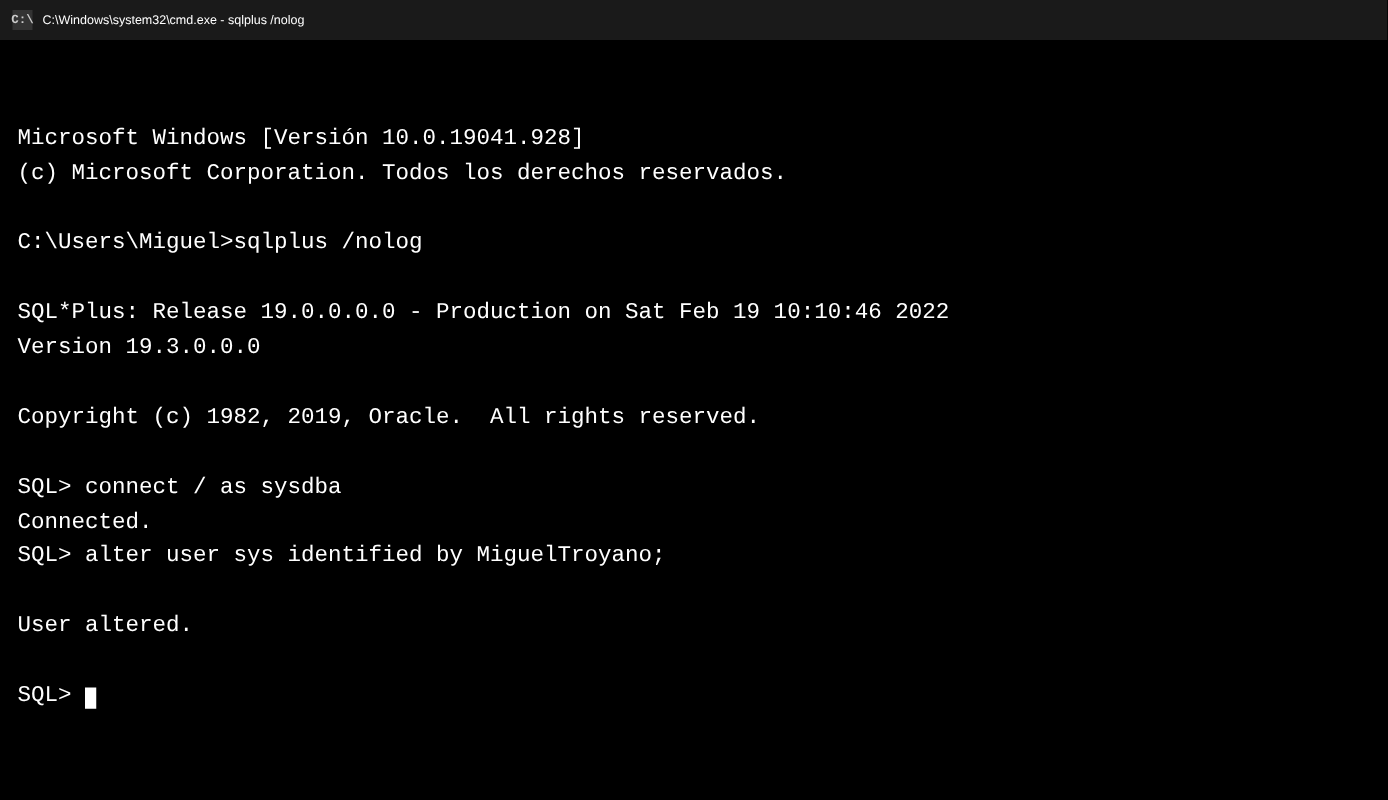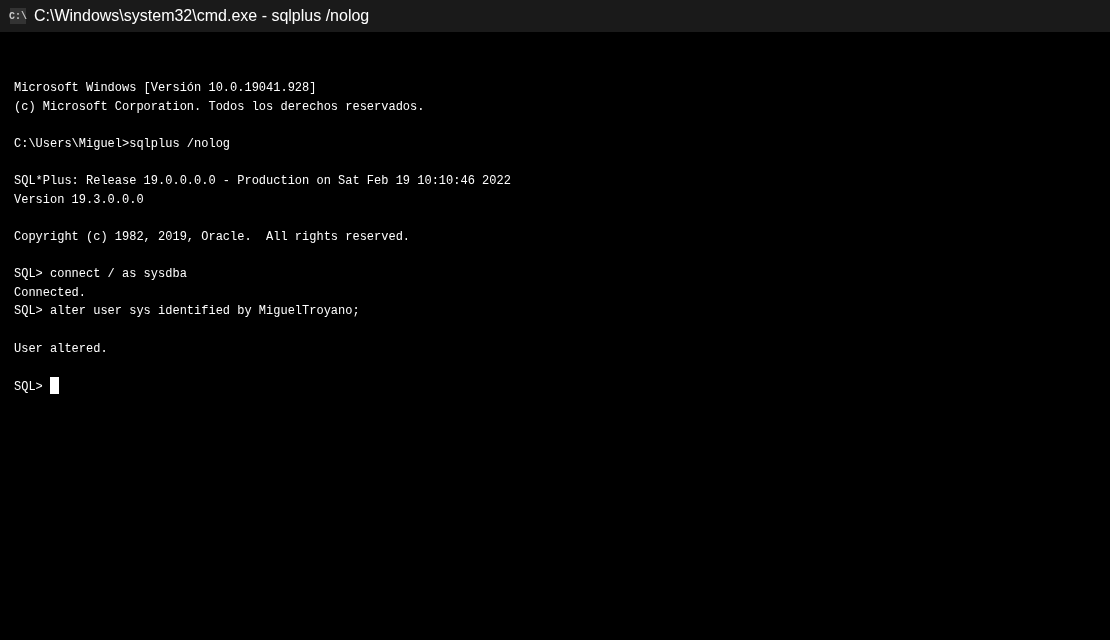--- a/index.html
+++ b/index.html
@@ -41,31 +41,31 @@
       display: flex;
       align-items: center;
       justify-content: center;
       font-size: 10px;
       color: #ccc;
       font-weight: bold;
       flex-shrink: 0;
     }
 
     .title-bar-text {
-      font-size: 16px;
+      font-size: 10px;
       color: #fff;
       font-family: 'Segoe UI', sans-serif;
     }
 
     .terminal-body {
       background: #000;
       color: #fff;
       padding: 10px 14px;
       flex: 1;
-      font-size: 12px;
+      font-size: 18px;
       line-height: 1.55;
       white-space: pre-wrap;
       word-break: break-all;
     }
 
     .line {
       display: block;
     }
 
     .empty-line {

